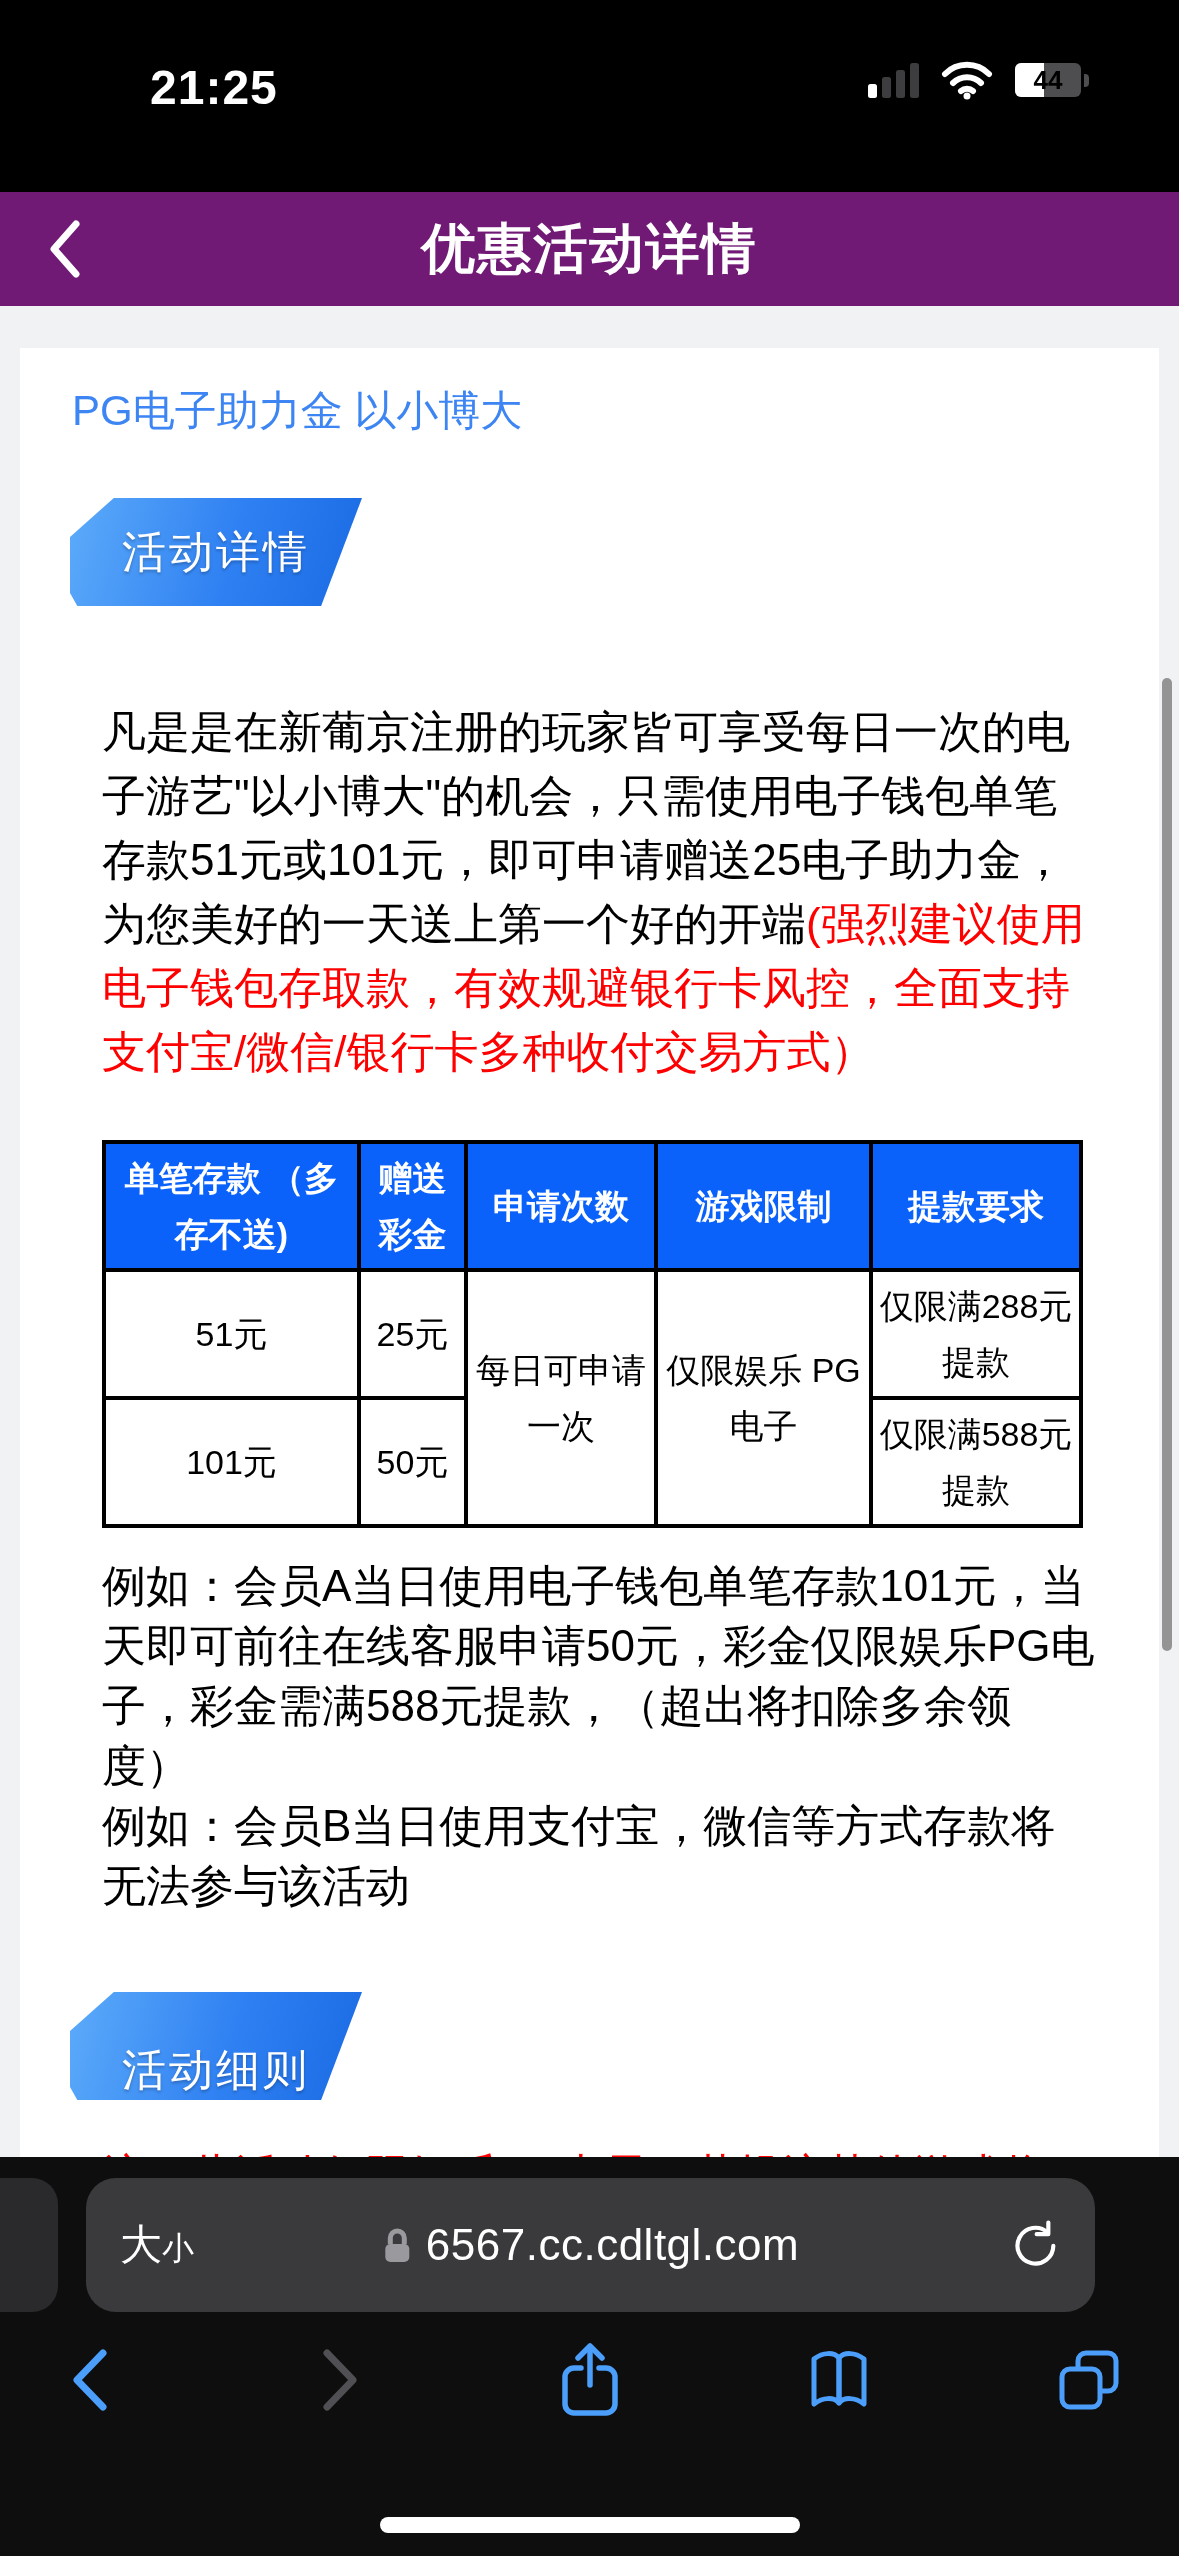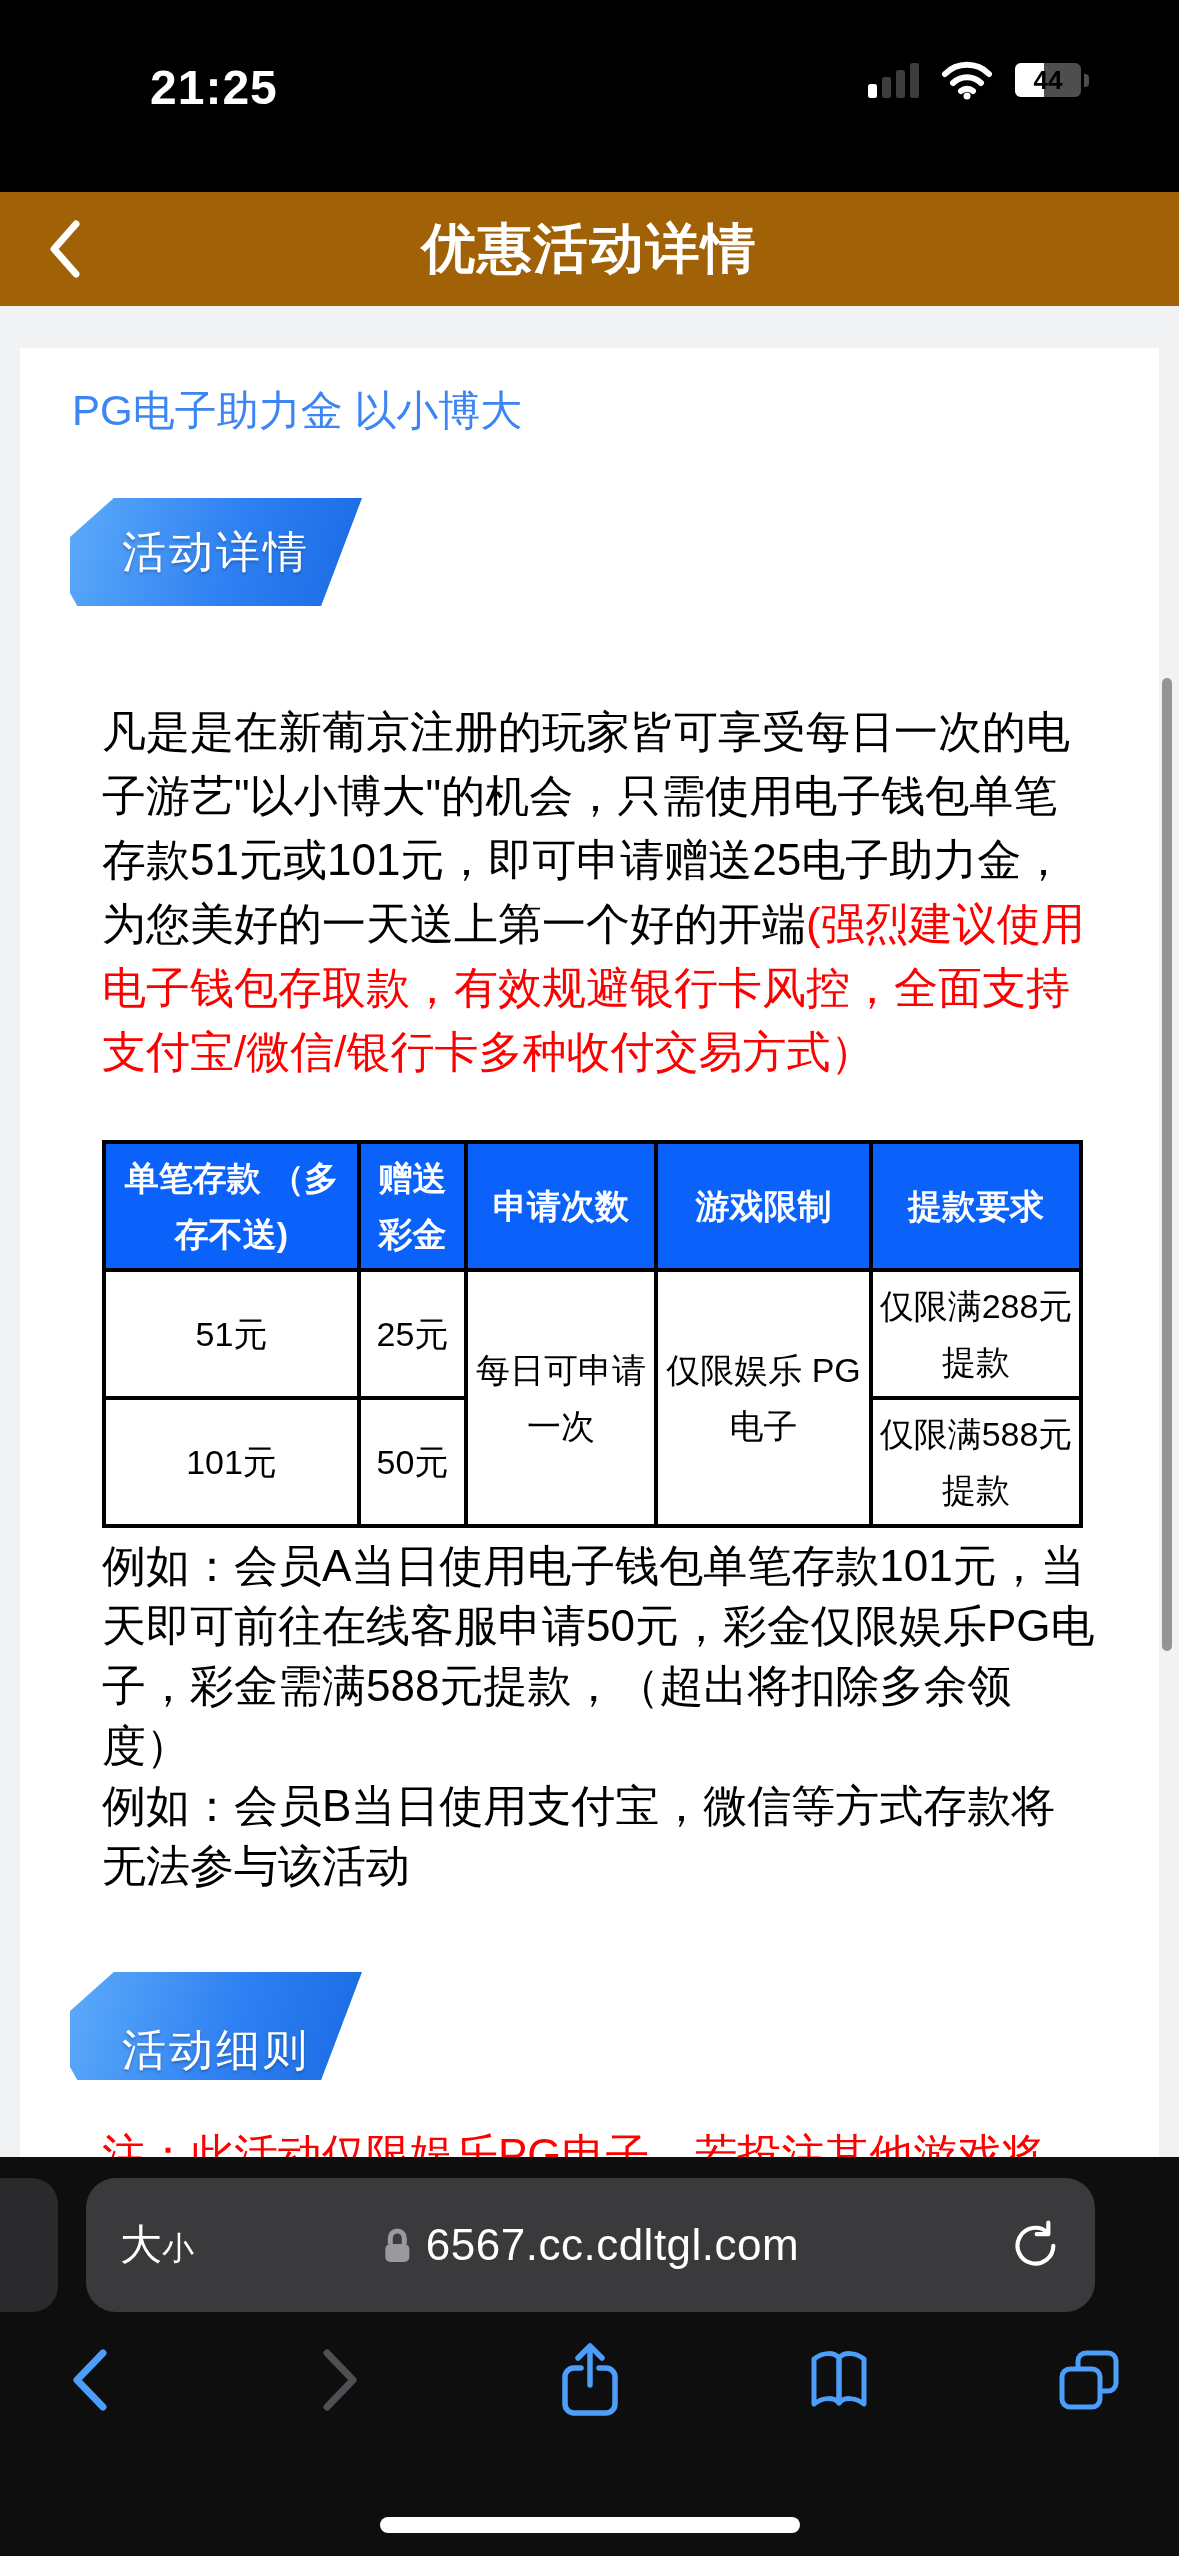--- a/index.html
+++ b/index.html
@@ -13,21 +13,21 @@
   .sig{display:flex;align-items:flex-end;gap:5px;}
   .sig span{width:9px;border-radius:2.5px;background:#3d3d3f;display:block;}
   .sig .b1{height:14px;background:#fff;}
   .sig .b2{height:21px;}.sig .b3{height:28px;}.sig .b4{height:35px;}
   .battery{position:relative;width:66px;height:34px;border-radius:6px;overflow:hidden;background:rgba(142,142,147,.55);}
   .battery .fill{position:absolute;left:0;top:0;bottom:0;width:44%;background:#fff;}
   .battery .pct{position:absolute;inset:0;display:flex;align-items:center;justify-content:center;color:#000;font-size:26px;font-weight:700;}
   .bat-cap{width:5px;height:13px;background:rgba(142,142,147,.55);border-radius:0 4px 4px 0;margin-left:-19px;}
 
   
-  .nav-header{position:relative;height:114px;background:#a16207;display:flex;align-items:center;justify-content:center;}
+  .nav-header{position:relative;height:114px;background:#701a75;display:flex;align-items:center;justify-content:center;}
   .nav-back{position:absolute;left:48px;top:50%;transform:translateY(-50%);width:44px;height:64px;display:flex;align-items:center;cursor:pointer;}
   .nav-title{color:#fff;font-size:54px;font-weight:700;letter-spacing:2px;}
 
   
   .page{position:relative;height:1851px;background:#f1f2f4;padding:42px 20px 0;}
   .card{background:#fff;width:1139px;height:1809px;padding:38px 64px 0 82px;overflow:hidden;}
   .promo-link{margin-left:-30px;color:#3d85f2;font-size:42px;line-height:50px;cursor:pointer;}
   .badge{margin-left:-32px;margin-top:62px;width:292px;height:108px;
          background:linear-gradient(105deg,#5cabfa 0%,#2f80f2 55%,#1a6be4 100%);
          clip-path:polygon(15% 0,100% 0,86% 100%,2.5% 100%,0 88%,0 36%);
@@ -136,21 +136,21 @@
           <td>仅限满288元提款</td>
         </tr>
         <tr>
           <td>101元</td>
           <td>50元</td>
           <td>仅限满588元提款</td>
         </tr>
       </tbody>
         </table>
 
-      <p class="intro" style="margin-top:8px;line-height:60px;">例如：会员A当日使用电子钱包单笔存款101元，当天即可前往在线客服申请50元，彩金仅限娱乐PG电子，彩金需满588元提款，（超出将扣除多余领度）</p>
+      <p class="intro" style="margin-top:28px;line-height:60px;">例如：会员A当日使用电子钱包单笔存款101元，当天即可前往在线客服申请50元，彩金仅限娱乐PG电子，彩金需满588元提款，（超出将扣除多余领度）</p>
       <p class="intro" style="margin-top:0;line-height:60px;">例如：会员B当日使用支付宝，微信等方式存款将无法参与该活动</p>
 
       <div class="badge second">
         <span>活动细则</span>
       </div>
 
       <p class="note">注：此活动仅限娱乐PG电子，若投注其他游戏将</p>
     </div>
     <div class="scrollbar"></div>
   </div>

